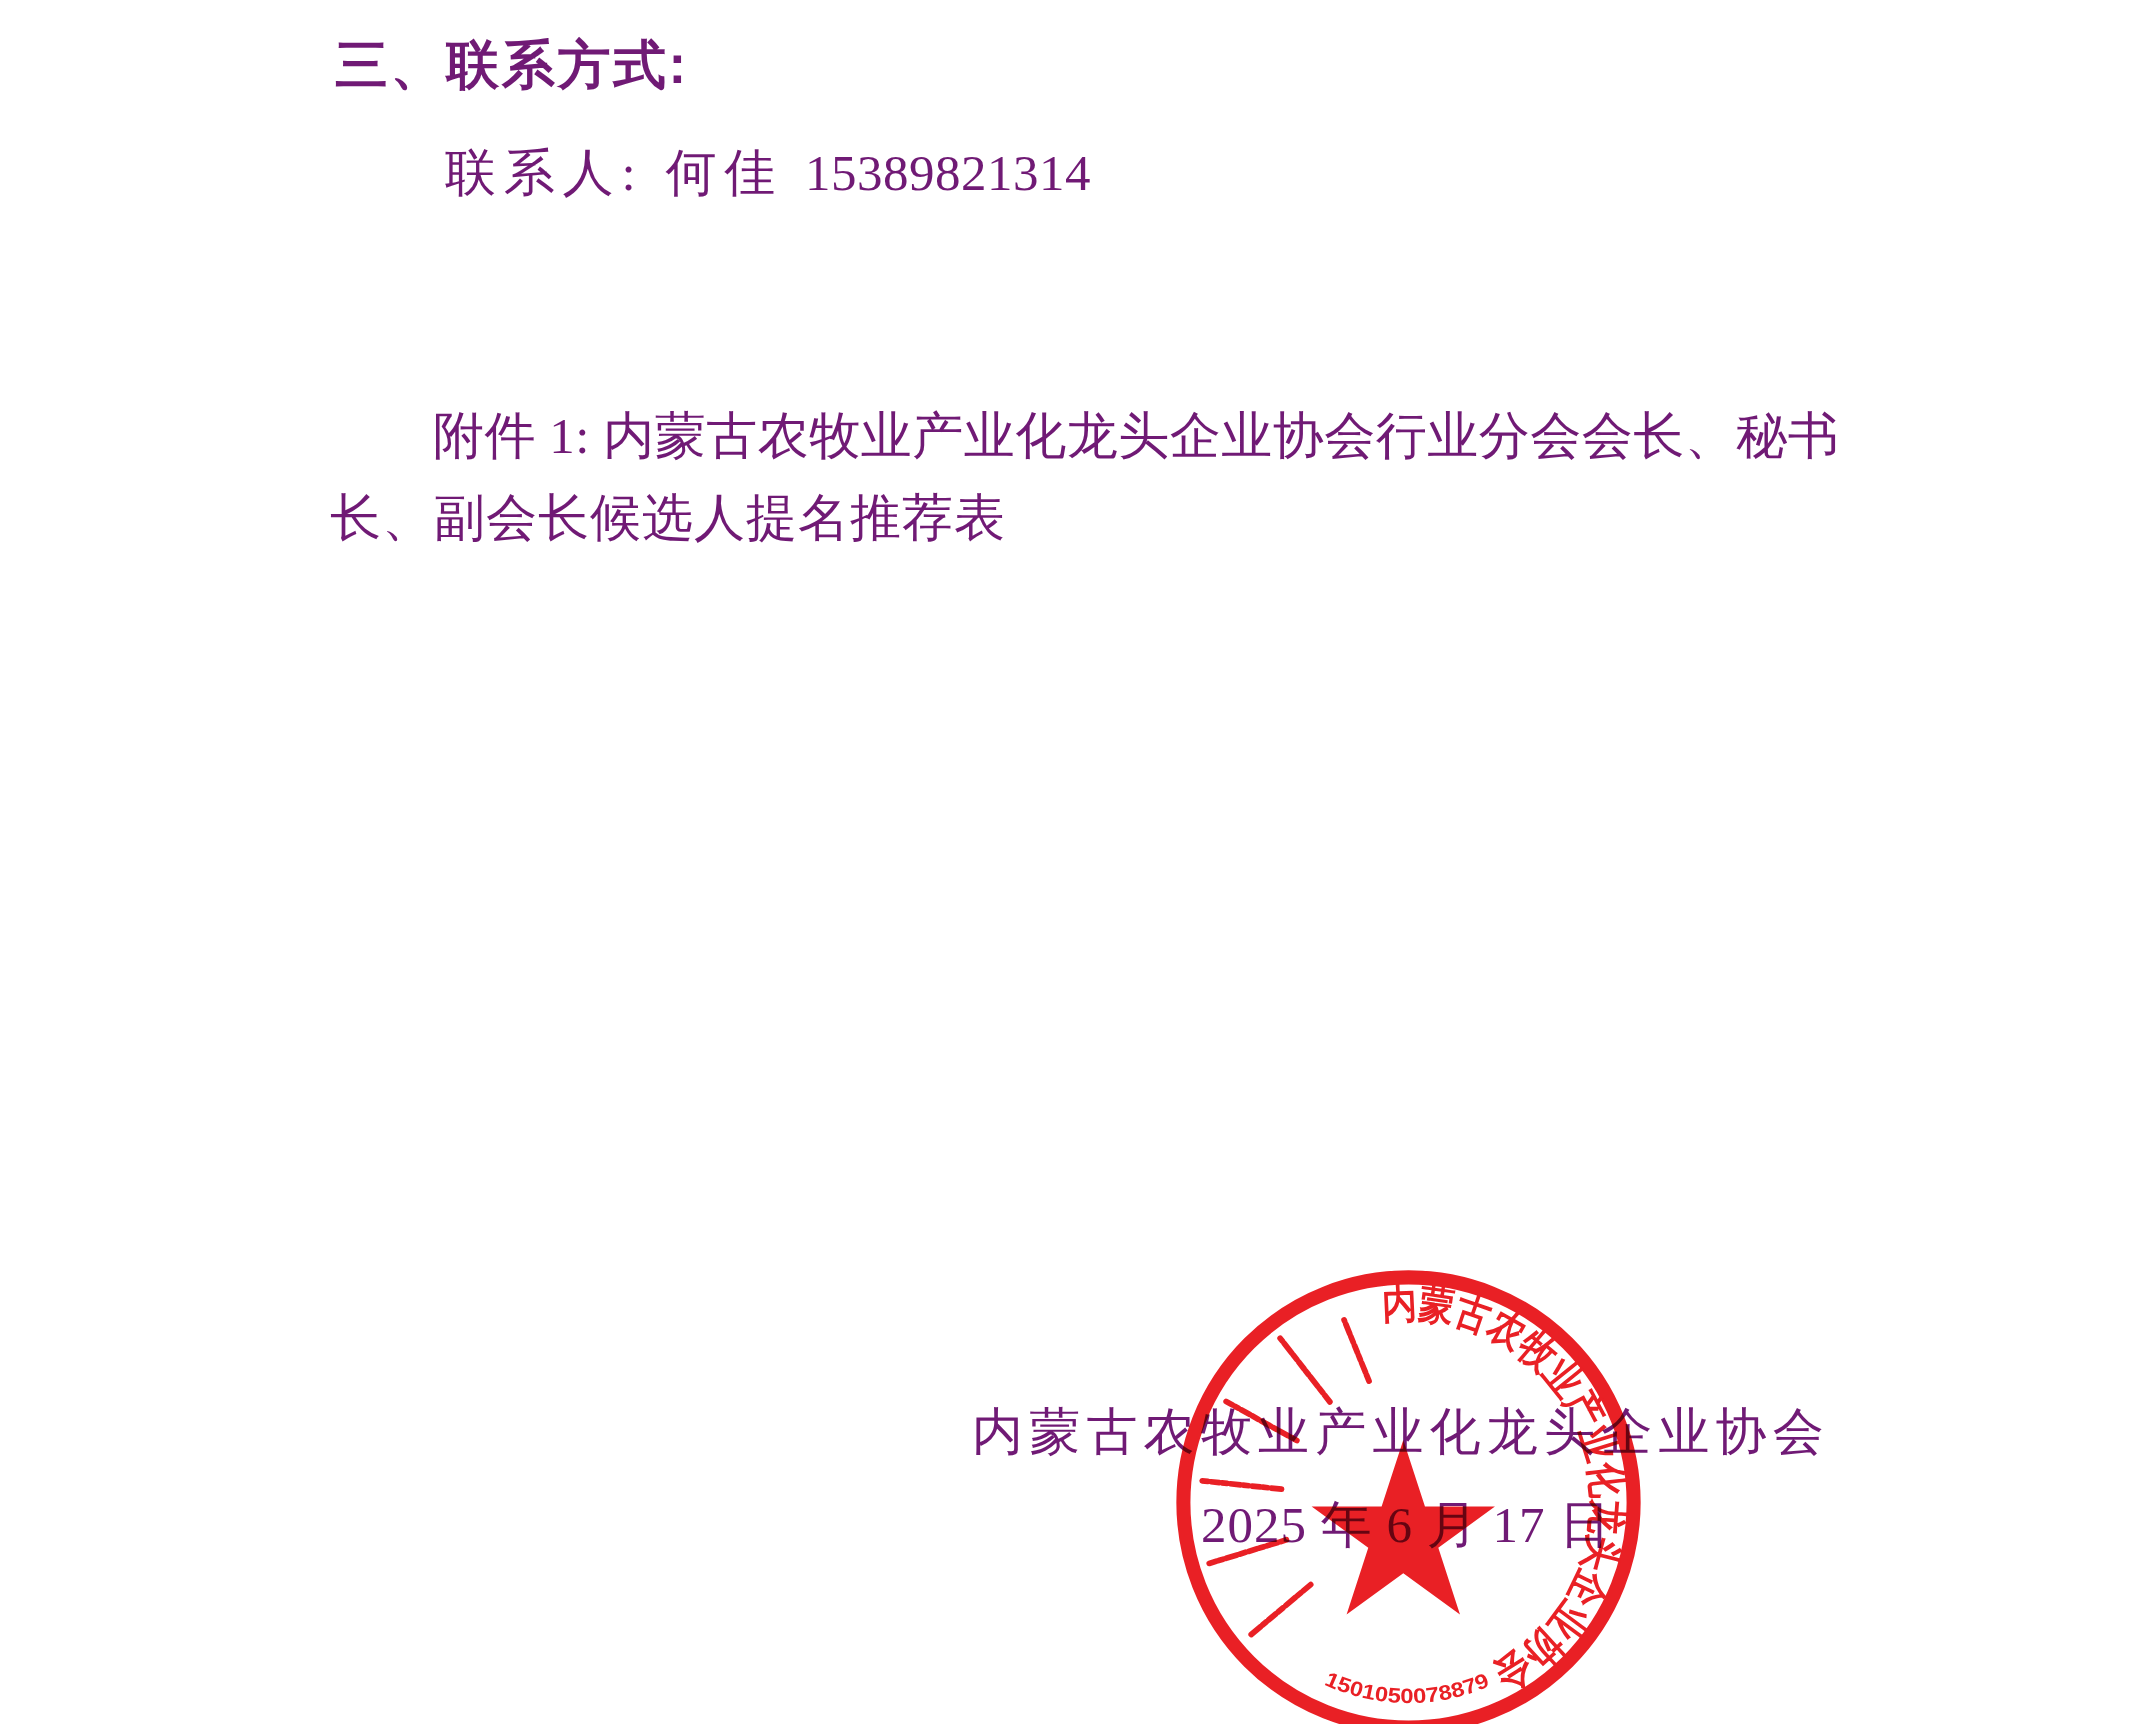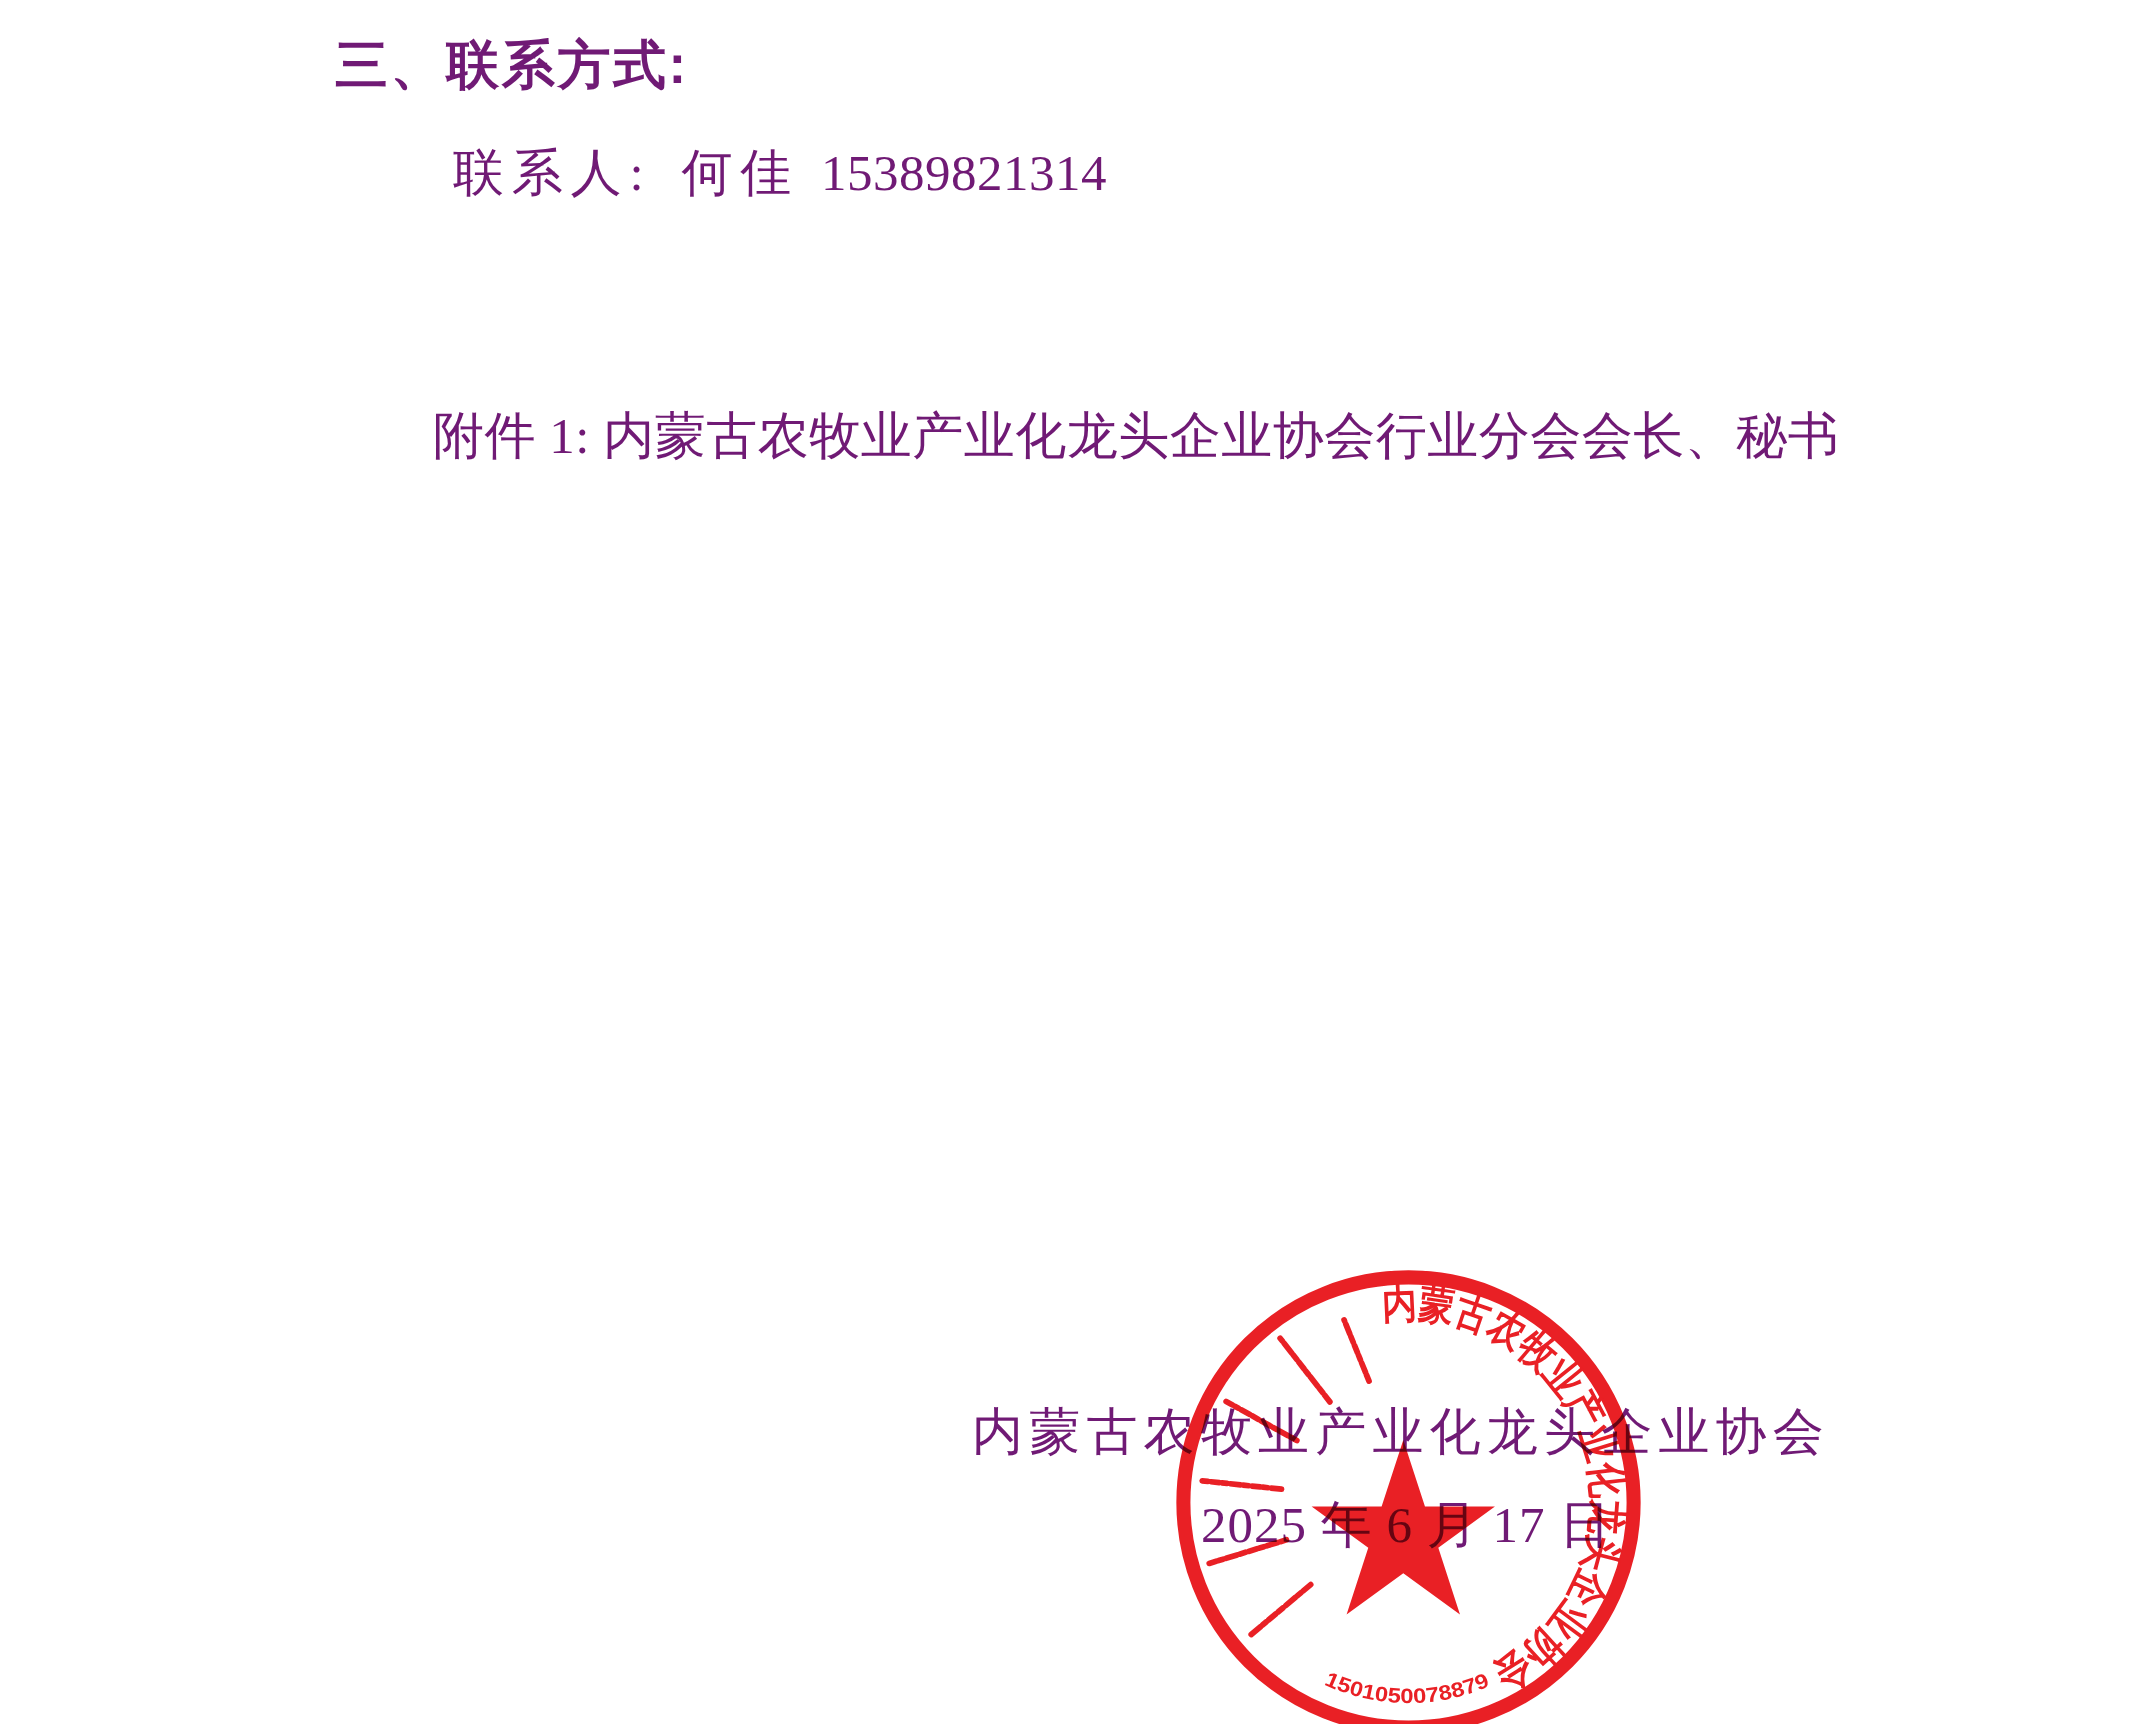--- a/index.html
+++ b/index.html
@@ -18,21 +18,21 @@
     font-size: 51px;
     line-height: 1.05;
     color: #701a75;
   }
   .heading {
     font-size: 53px;
     font-weight: 700;
     letter-spacing: 2.6px;
     font-family: "Liberation Sans", "DejaVu Sans", sans-serif;
   }
-  .cjk { letter-spacing: 7.8px; margin-left: 8px; }
+  .cjk { letter-spacing: 7.8px; }
   .num { letter-spacing: 0.5px; text-align: center; }
   .gap-s { display: inline-block; width: 22px; }
   .body-ls { letter-spacing: 0.5px; margin-top: 24px; }
   .wrap-ls { letter-spacing: 1px; }
   .org-line { letter-spacing: 6.2px; }
   .date-line { letter-spacing: 1px; }
   .seal {
     position: absolute;
     left: 1174px; top: 1268px;
     width: 469px; height: 469px;
@@ -45,20 +45,21 @@
 
 <div class="page">
 
   <div class="line heading" style="left:335px; top:37px;">三、联系方式:</div>
 
   <div class="line" style="left:445px; top:147px;"><span class="cjk">联系人:</span><span class="gap-s"></span><span class="cjk">何佳</span><span class="gap-s"></span><span class="num">15389821314</span></div>
 
 
   <div class="line body-ls" style="left:433px; top:386px;">附件 1: 内蒙古农牧业产业化龙头企业协会行业分会会长、秘书</div>
 
+  <div class="line wrap-ls" style="left:330px; top:492px;">长、副会长候选人提名推荐表</div>
 
   <div class="line org-line" style="left:972px; top:1406px;">内蒙古农牧业产业化龙头企业协会</div>
 
   <div class="line date-line" style="left:1201px; top:1499px;">2025 年 6 月 17 日</div>
 
   <svg class="seal" viewBox="0 0 900 900">
 
     <circle cx="450" cy="450" r="432" fill="none" stroke="#e8161c" stroke-width="27"></circle>
 
     <path id="sealTopArc" d="M 400.6 98.4 A 355 355 0 0 1 600.0 771.7" fill="none"></path>

